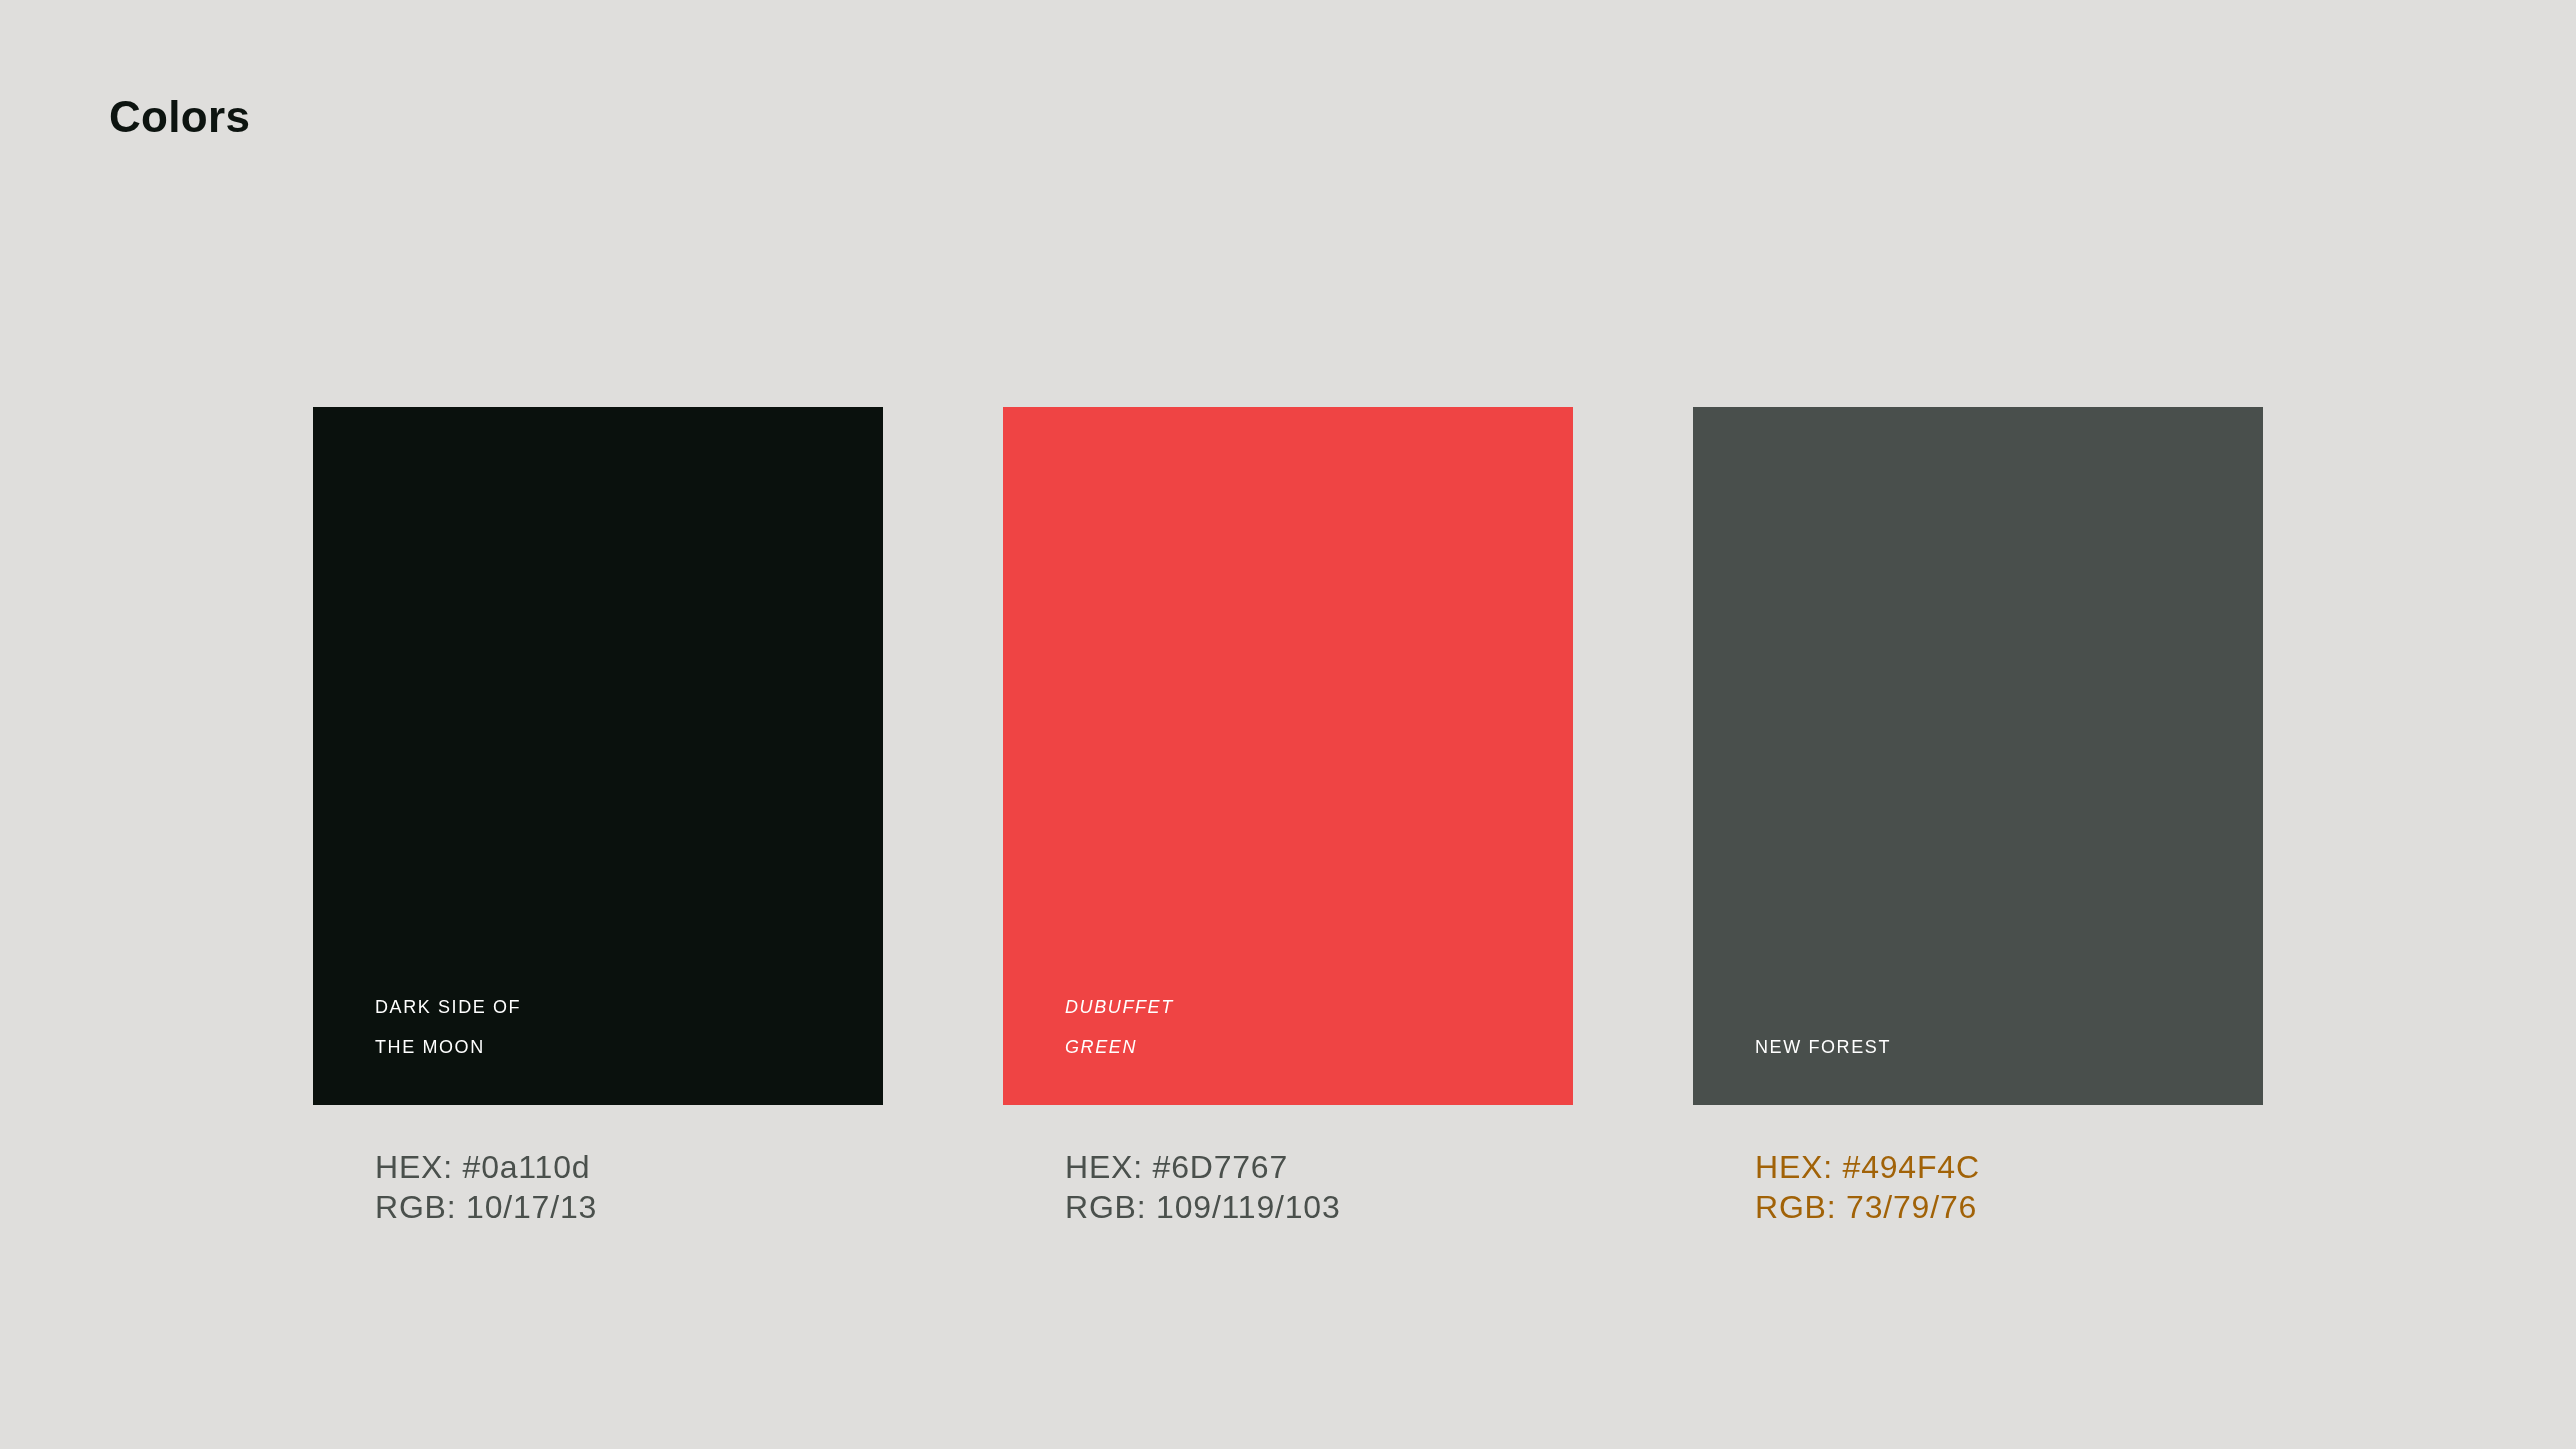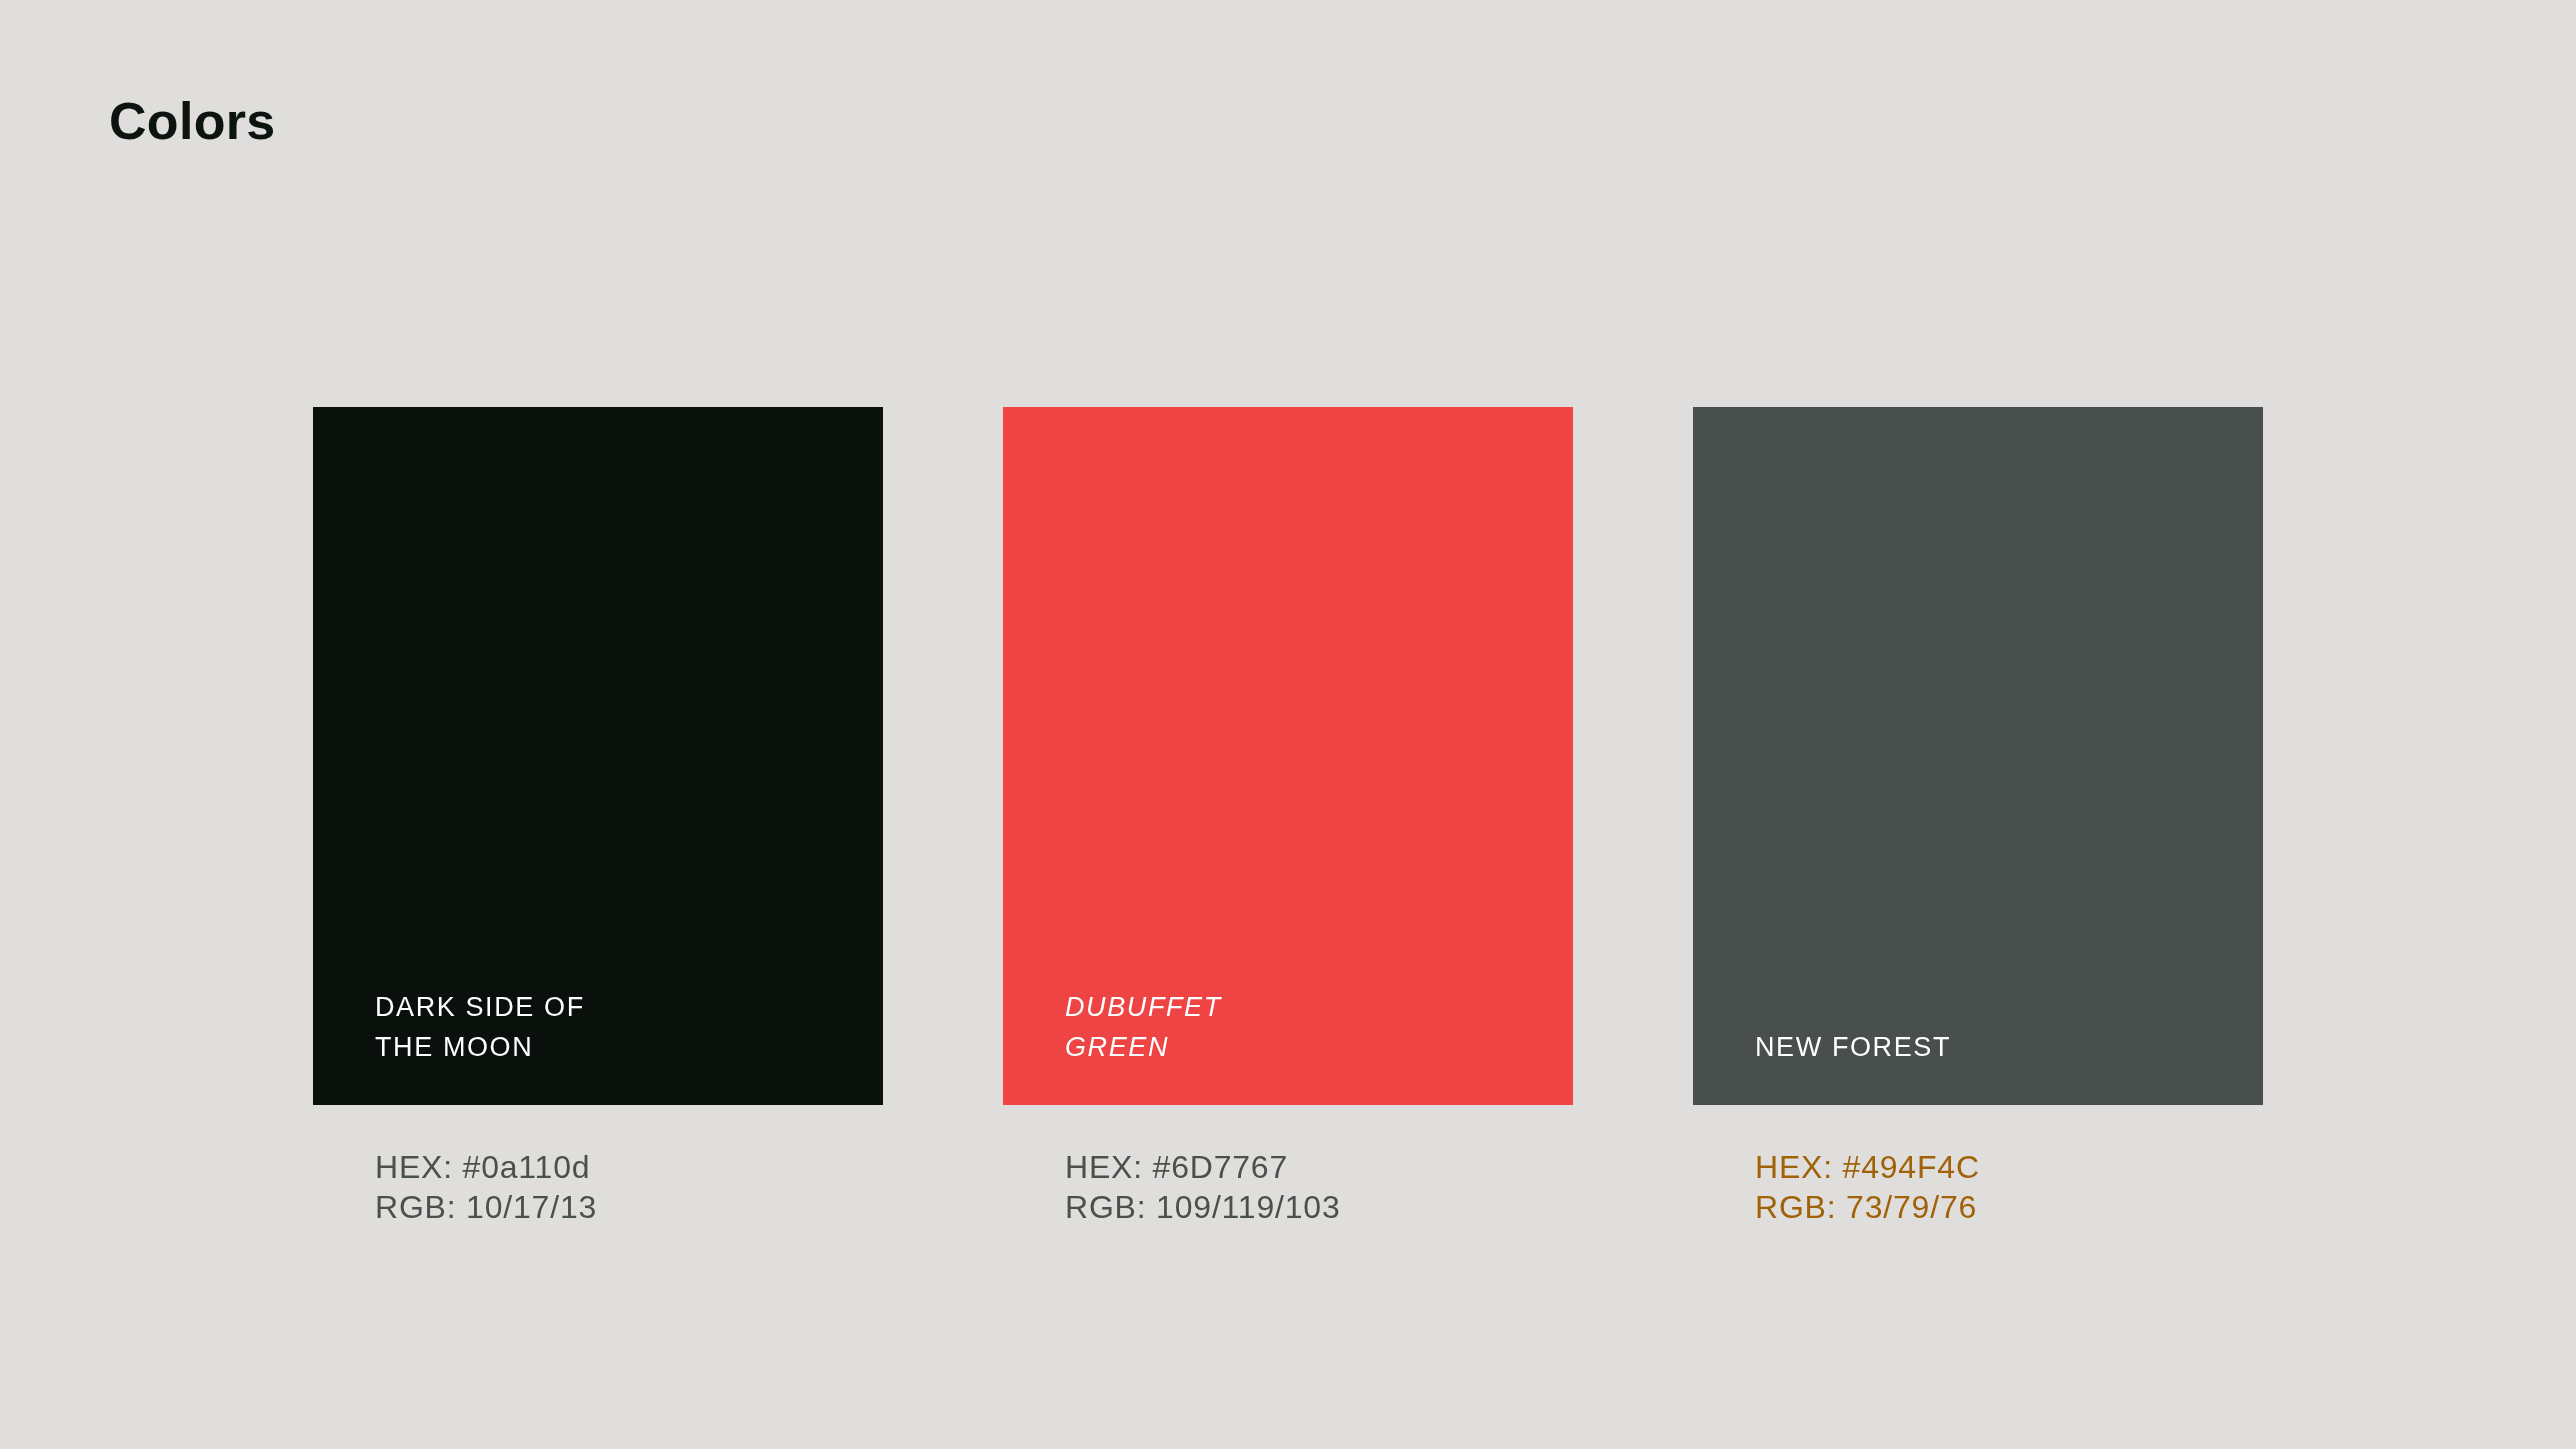--- a/index.html
+++ b/index.html
@@ -23,21 +23,21 @@
     box-sizing: border-box;
   }
 
   
   .page-title {
     position: absolute;
     left: 109px;
     top: 94px;
     margin: 0;
     font-family: "Liberation Sans", sans-serif;
-    font-size: 52px;
+    font-size: 44px;
     font-weight: 700;
     line-height: 1.05;
     letter-spacing: 0.3px;
     color: #0d1410;
     white-space: nowrap;
     text-align: center;
   }
 
   
   .swatch-grid {
@@ -64,21 +64,21 @@
     box-sizing: border-box;
     display: flex;
     flex-direction: column;
     justify-content: flex-end;
     padding: 0 0 38px 62px;
   }
 
   .swatch-name {
     margin: 0;
     font-family: "Liberation Sans", sans-serif;
-    font-size: 27px;
+    font-size: 18px;
     font-weight: 400;
     line-height: 40px;
     letter-spacing: 1.6px;
     color: #ffffff;
     white-space: pre-line;
   }
 
   .swatch-caption {
     margin: 0;
     padding: 42px 0 0 62px;

